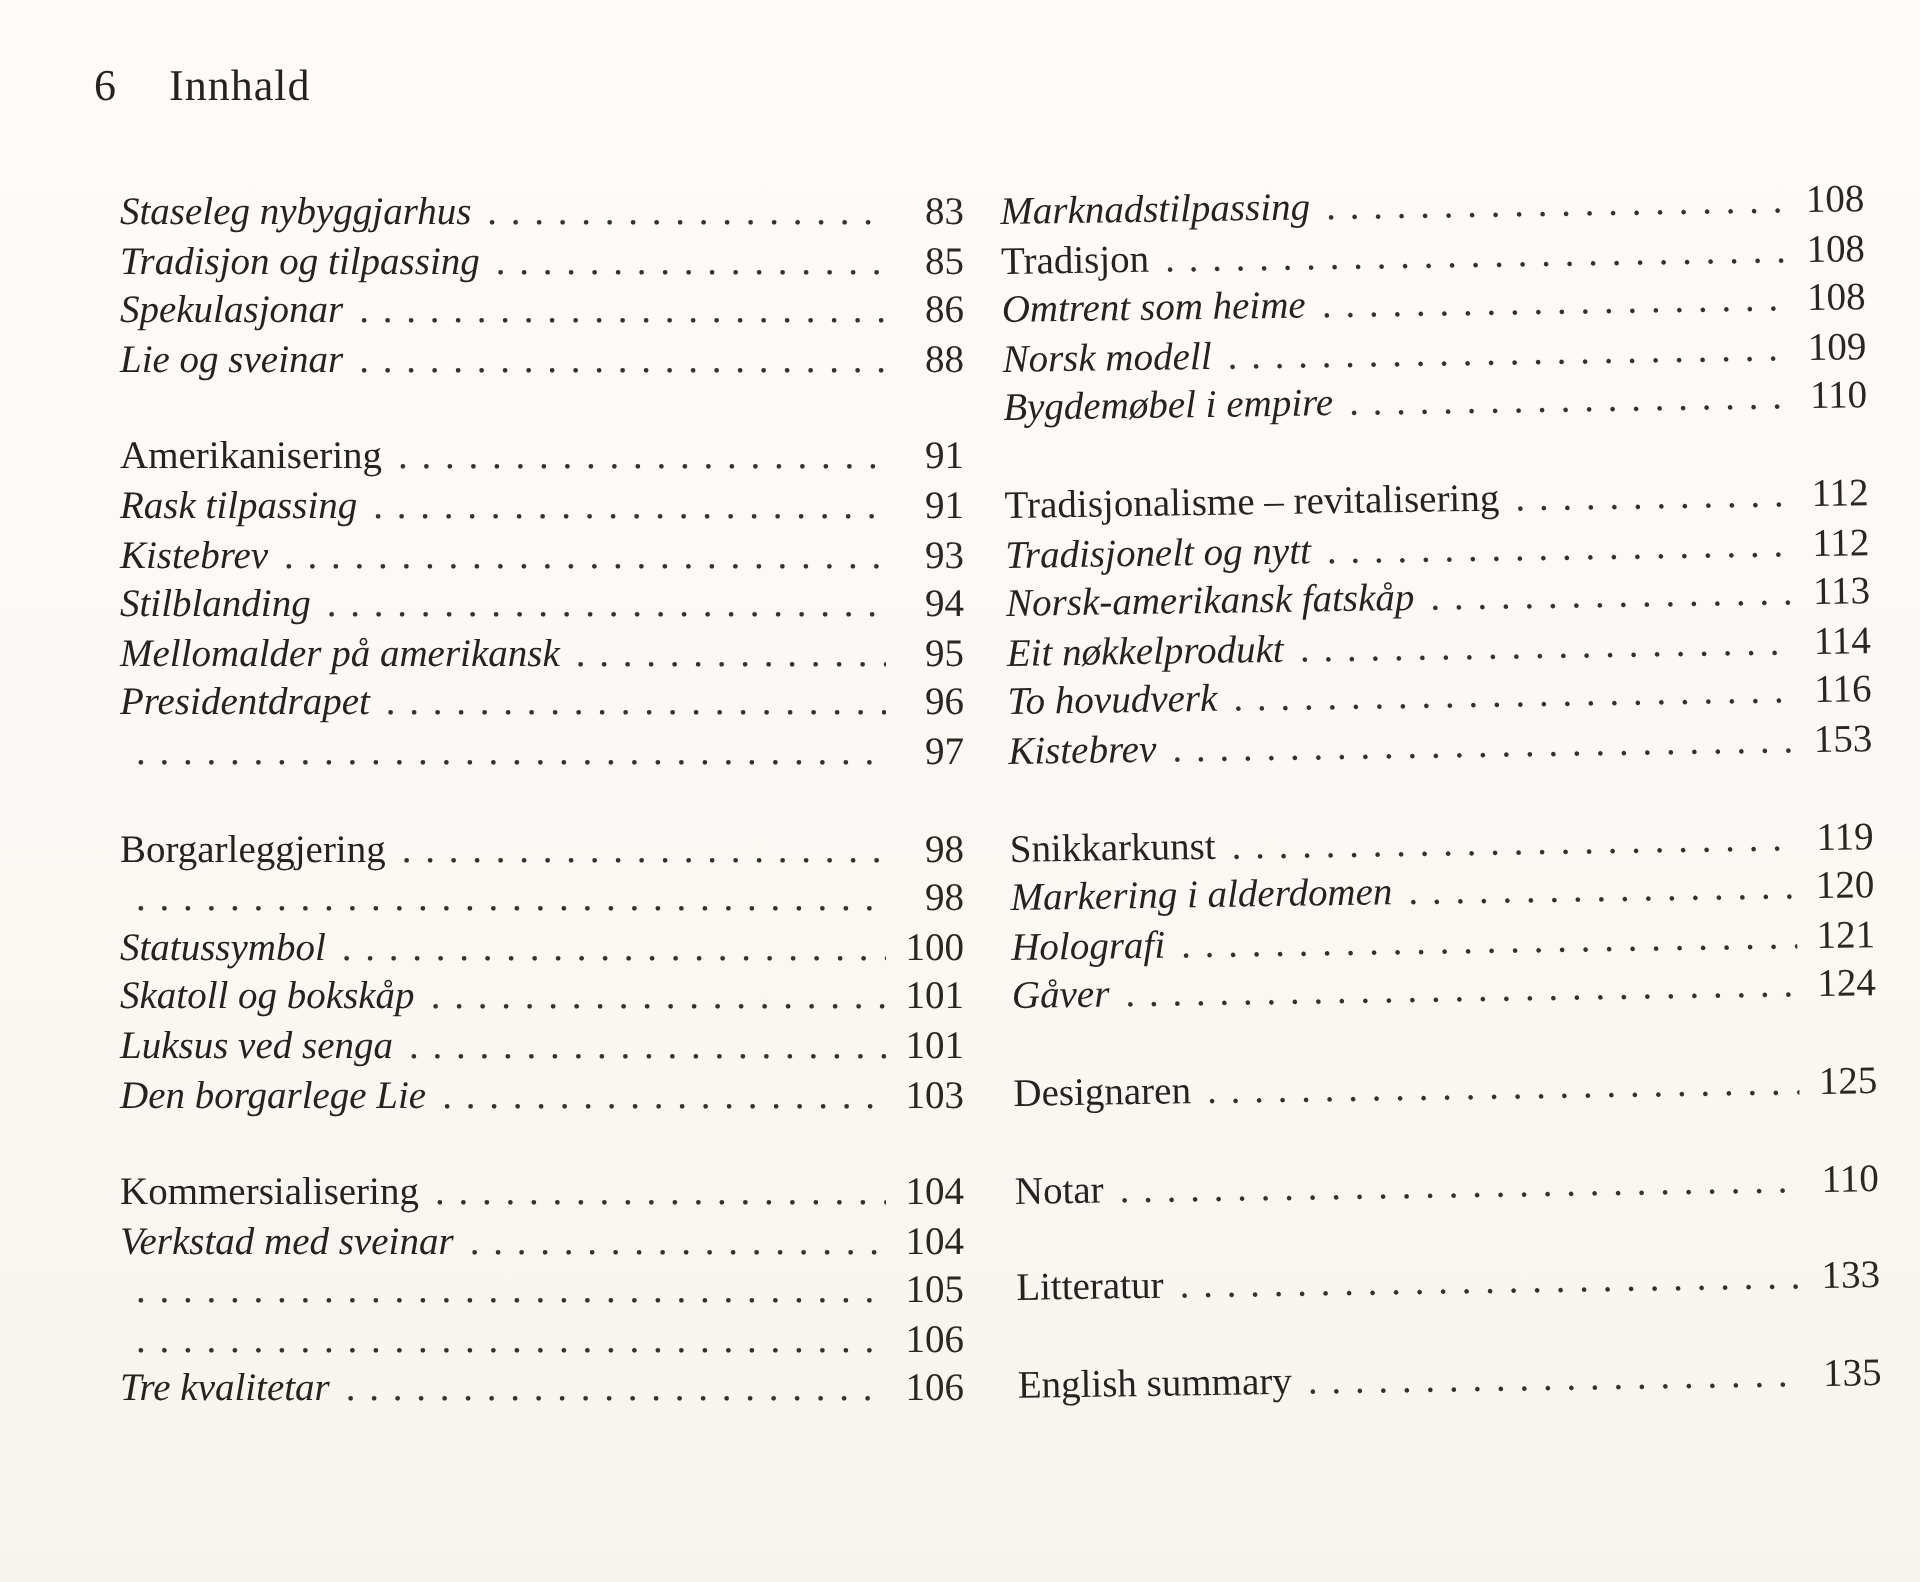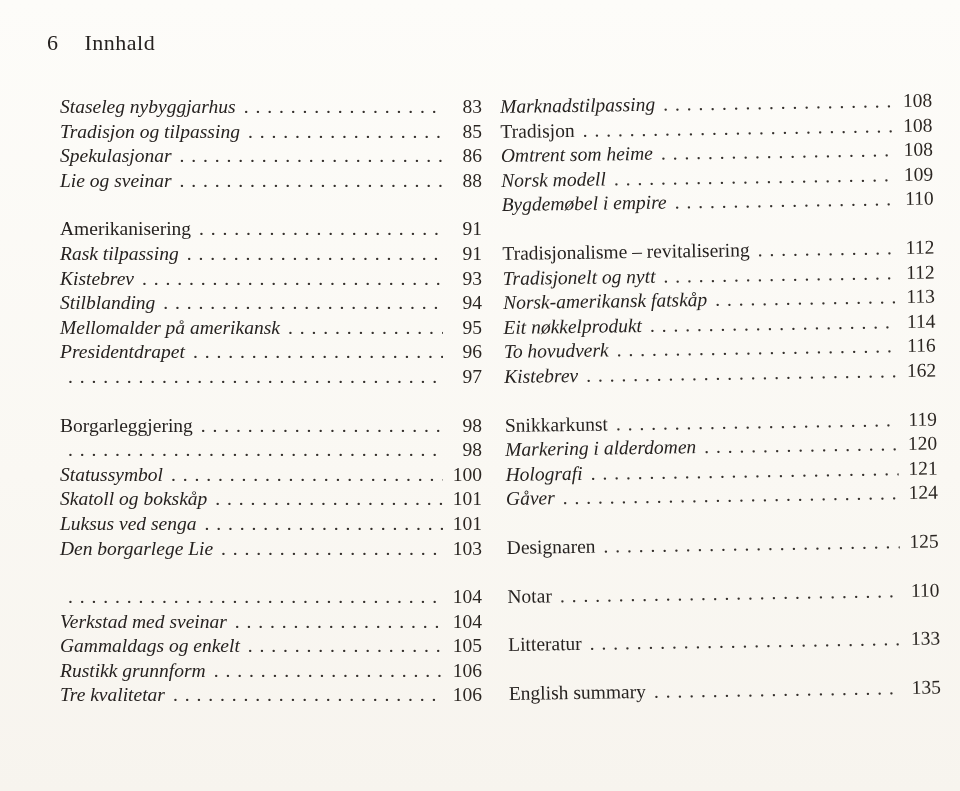--- a/index.html
+++ b/index.html
@@ -154,35 +154,34 @@
         <span class="toc-page">101</span>
       </div>
       <div class="toc-row">
         <span class="toc-label it">Den borgarlege Lie</span>
         <span class="leader">. . . . . . . . . . . . . . . . . . . . . . . . . . . . . . . . . . . . . . . . . . . . . . . . . . . . . . . . . . . . . . . . . . . . . . . . . . . . . . . . . . . . . . . . . . </span>
         <span class="toc-page">103</span>
       </div>
     </div>
     <div class="toc-group">
       <div class="toc-row">
+        <span class="toc-label">Kommersialisering</span>
         <span class="leader">. . . . . . . . . . . . . . . . . . . . . . . . . . . . . . . . . . . . . . . . . . . . . . . . . . . . . . . . . . . . . . . . . . . . . . . . . . . . . . . . . . . . . . . . . . </span>
         <span class="toc-page">104</span>
       </div>
       <div class="toc-row">
         <span class="toc-label it">Verkstad med sveinar</span>
         <span class="leader">. . . . . . . . . . . . . . . . . . . . . . . . . . . . . . . . . . . . . . . . . . . . . . . . . . . . . . . . . . . . . . . . . . . . . . . . . . . . . . . . . . . . . . . . . . </span>
         <span class="toc-page">104</span>
       </div>
       <div class="toc-row">
-        <span class="toc-label it">Gammaldags og enkelt</span>
         <span class="leader">. . . . . . . . . . . . . . . . . . . . . . . . . . . . . . . . . . . . . . . . . . . . . . . . . . . . . . . . . . . . . . . . . . . . . . . . . . . . . . . . . . . . . . . . . . </span>
         <span class="toc-page">105</span>
       </div>
       <div class="toc-row">
-        <span class="toc-label it">Rustikk grunnform</span>
         <span class="leader">. . . . . . . . . . . . . . . . . . . . . . . . . . . . . . . . . . . . . . . . . . . . . . . . . . . . . . . . . . . . . . . . . . . . . . . . . . . . . . . . . . . . . . . . . . </span>
         <span class="toc-page">106</span>
       </div>
       <div class="toc-row">
         <span class="toc-label it">Tre kvalitetar</span>
         <span class="leader">. . . . . . . . . . . . . . . . . . . . . . . . . . . . . . . . . . . . . . . . . . . . . . . . . . . . . . . . . . . . . . . . . . . . . . . . . . . . . . . . . . . . . . . . . . </span>
         <span class="toc-page">106</span>
       </div>
     </div>
   </div>
@@ -236,21 +235,21 @@
         <span class="toc-page">114</span>
       </div>
       <div class="toc-row">
         <span class="toc-label it">To hovudverk</span>
         <span class="leader">. . . . . . . . . . . . . . . . . . . . . . . . . . . . . . . . . . . . . . . . . . . . . . . . . . . . . . . . . . . . . . . . . . . . . . . . . . . . . . . . . . . . . . . . . . </span>
         <span class="toc-page">116</span>
       </div>
       <div class="toc-row">
         <span class="toc-label it">Kistebrev</span>
         <span class="leader">. . . . . . . . . . . . . . . . . . . . . . . . . . . . . . . . . . . . . . . . . . . . . . . . . . . . . . . . . . . . . . . . . . . . . . . . . . . . . . . . . . . . . . . . . . </span>
-        <span class="toc-page">162</span>
+        <span class="toc-page">153</span>
       </div>
     </div>
     <div class="toc-group">
       <div class="toc-row">
         <span class="toc-label">Snikkarkunst</span>
         <span class="leader">. . . . . . . . . . . . . . . . . . . . . . . . . . . . . . . . . . . . . . . . . . . . . . . . . . . . . . . . . . . . . . . . . . . . . . . . . . . . . . . . . . . . . . . . . . </span>
         <span class="toc-page">119</span>
       </div>
       <div class="toc-row">
         <span class="toc-label it">Markering i alderdomen</span>

